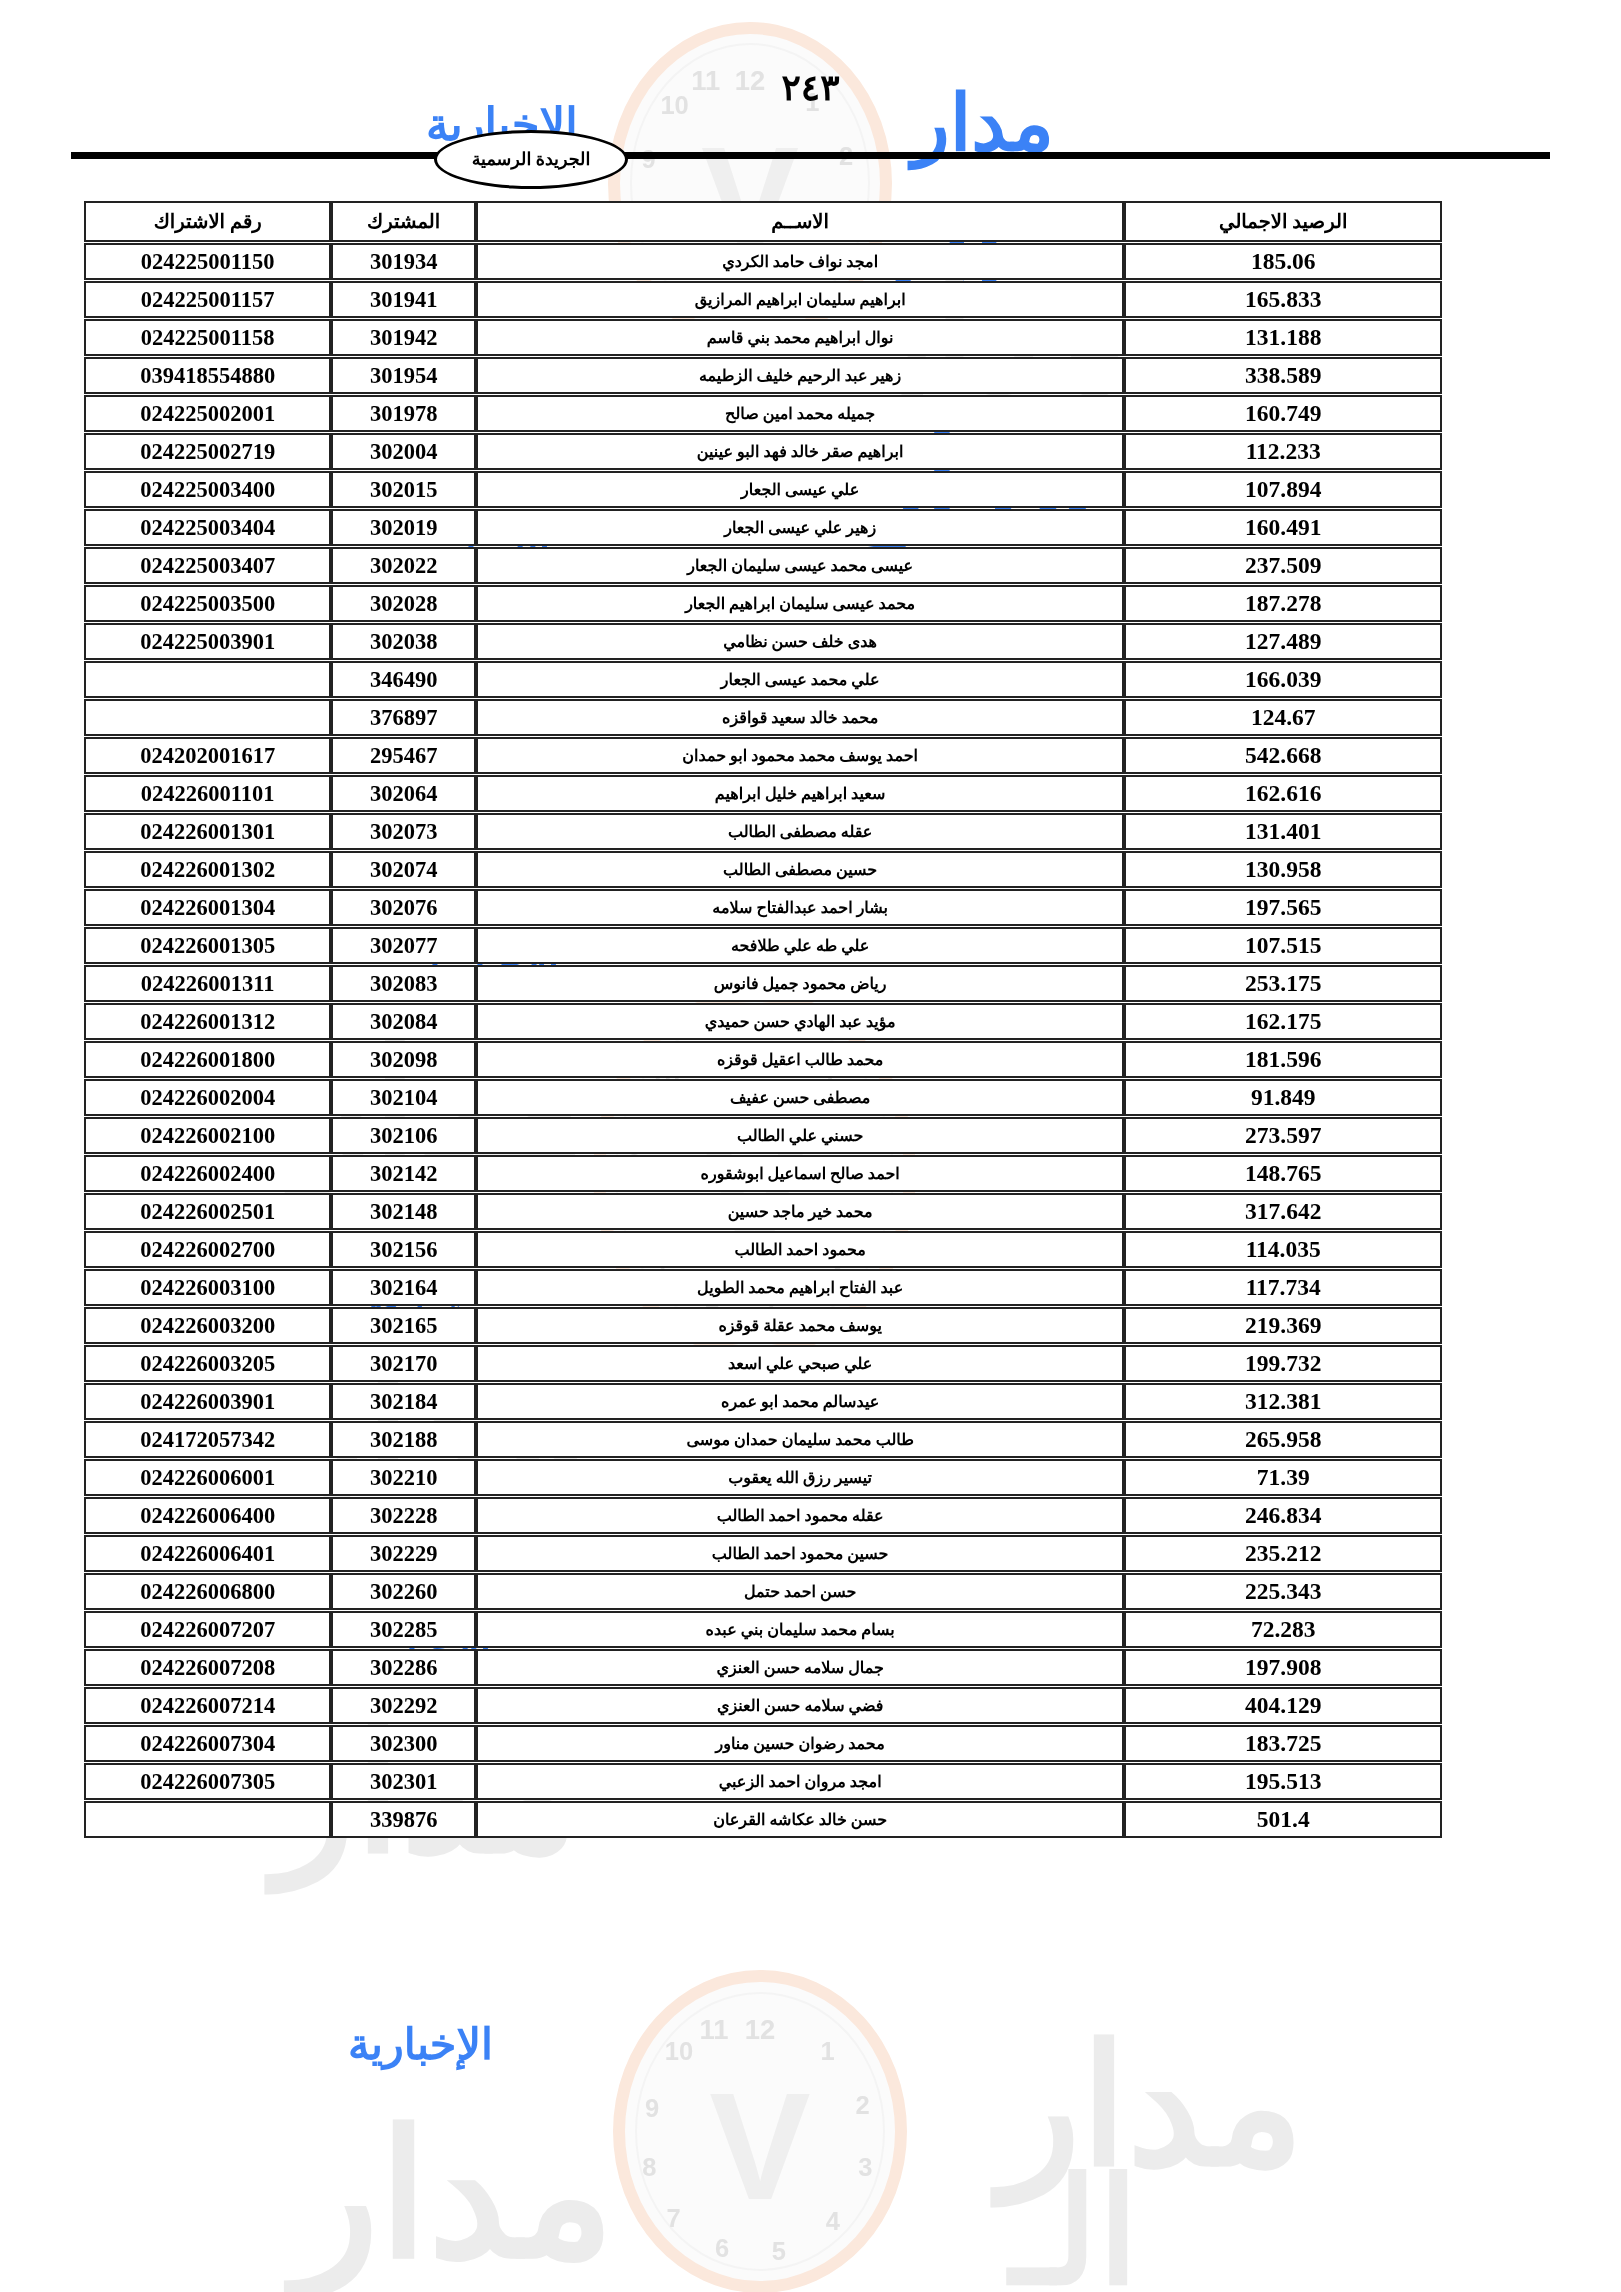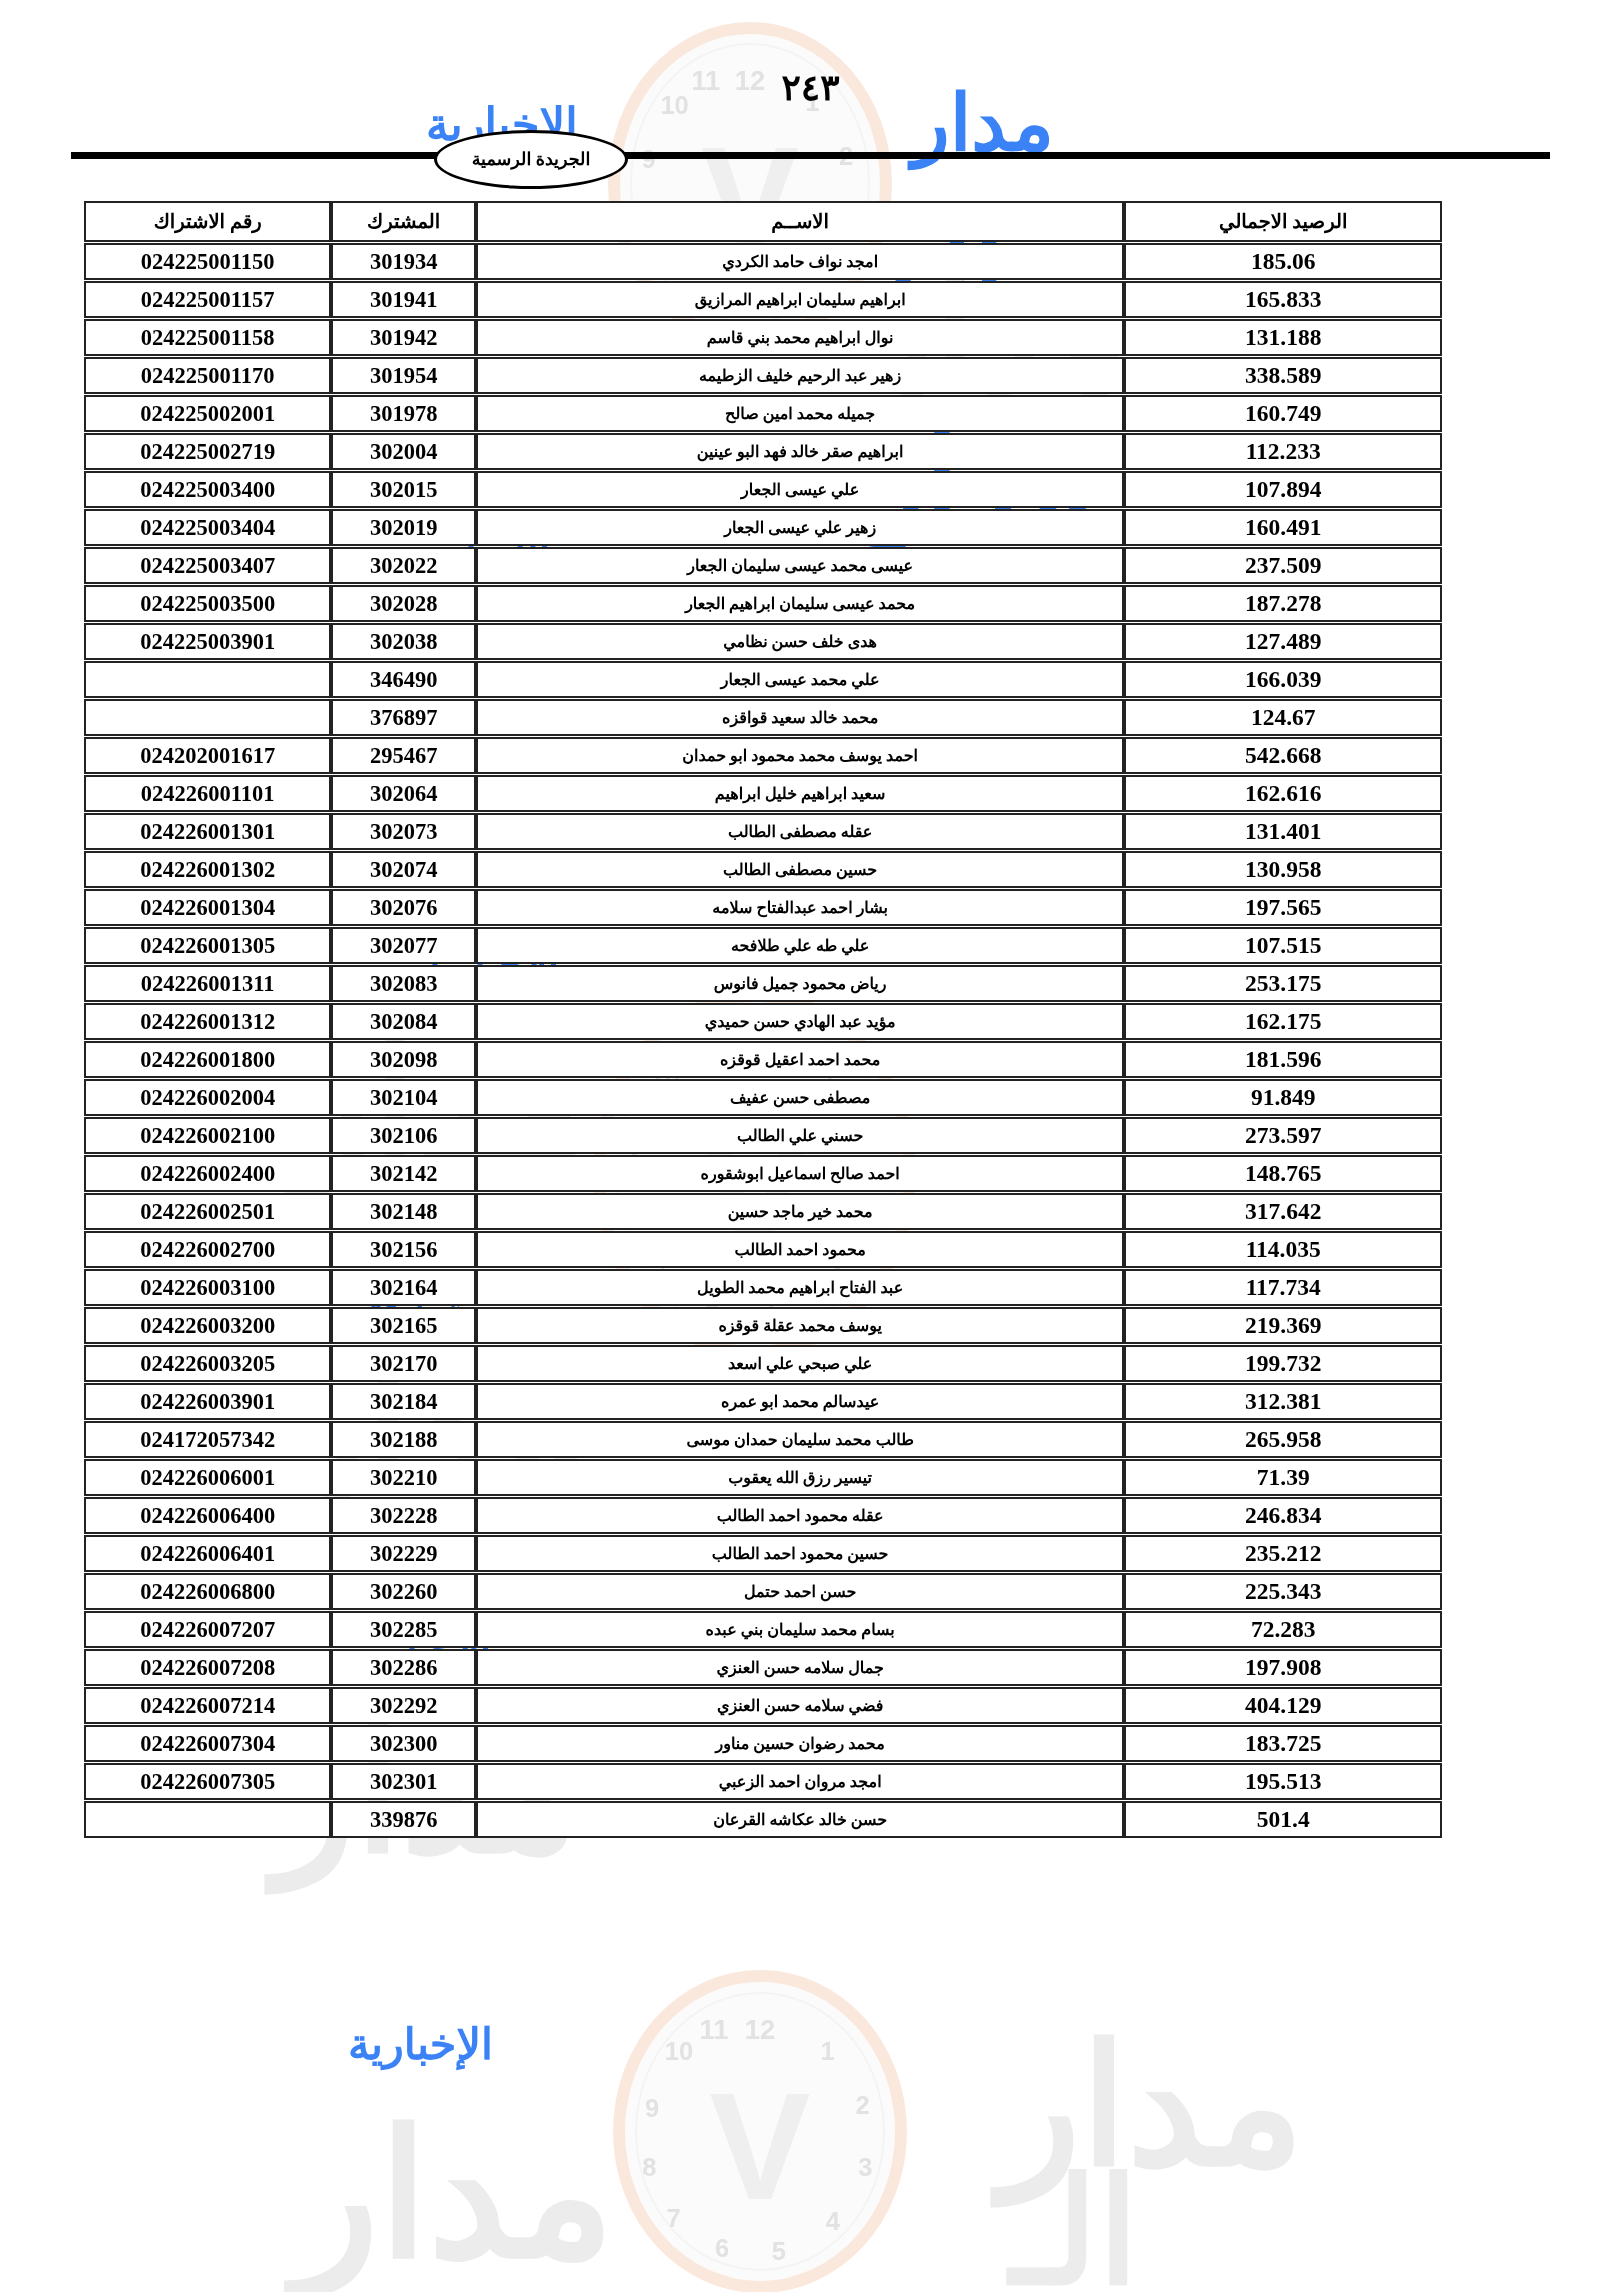--- a/index.html
+++ b/index.html
@@ -272,21 +272,21 @@
         <tr>
           <td class="c-balance">131.188</td>
           <td class="c-name">نوال ابراهيم محمد بني قاسم</td>
           <td class="c-member">301942</td>
           <td class="c-sub">024225001158</td>
         </tr>
         <tr>
           <td class="c-balance">338.589</td>
           <td class="c-name">زهير عبد الرحيم خليف الزطيمه</td>
           <td class="c-member">301954</td>
-          <td class="c-sub">024225001170</td>
+          <td class="c-sub">039418554880</td>
         </tr>
         <tr>
           <td class="c-balance">160.749</td>
           <td class="c-name">جميله محمد امين صالح</td>
           <td class="c-member">301978</td>
           <td class="c-sub">024225002001</td>
         </tr>
         <tr>
           <td class="c-balance">112.233</td>
           <td class="c-name">ابراهيم صقر خالد فهد البو عينين</td>
@@ -378,21 +378,21 @@
           <td class="c-sub">024226001311</td>
         </tr>
         <tr>
           <td class="c-balance">162.175</td>
           <td class="c-name">مؤيد عبد الهادي حسن حميدي</td>
           <td class="c-member">302084</td>
           <td class="c-sub">024226001312</td>
         </tr>
         <tr>
           <td class="c-balance">181.596</td>
-          <td class="c-name">محمد احمد اعقيل قوقزه</td>
+          <td class="c-name">محمد طالب اعقيل قوقزه</td>
           <td class="c-member">302098</td>
           <td class="c-sub">024226001800</td>
         </tr>
         <tr>
           <td class="c-balance">91.849</td>
           <td class="c-name">مصطفى حسن عفيف</td>
           <td class="c-member">302104</td>
           <td class="c-sub">024226002004</td>
         </tr>
         <tr>

